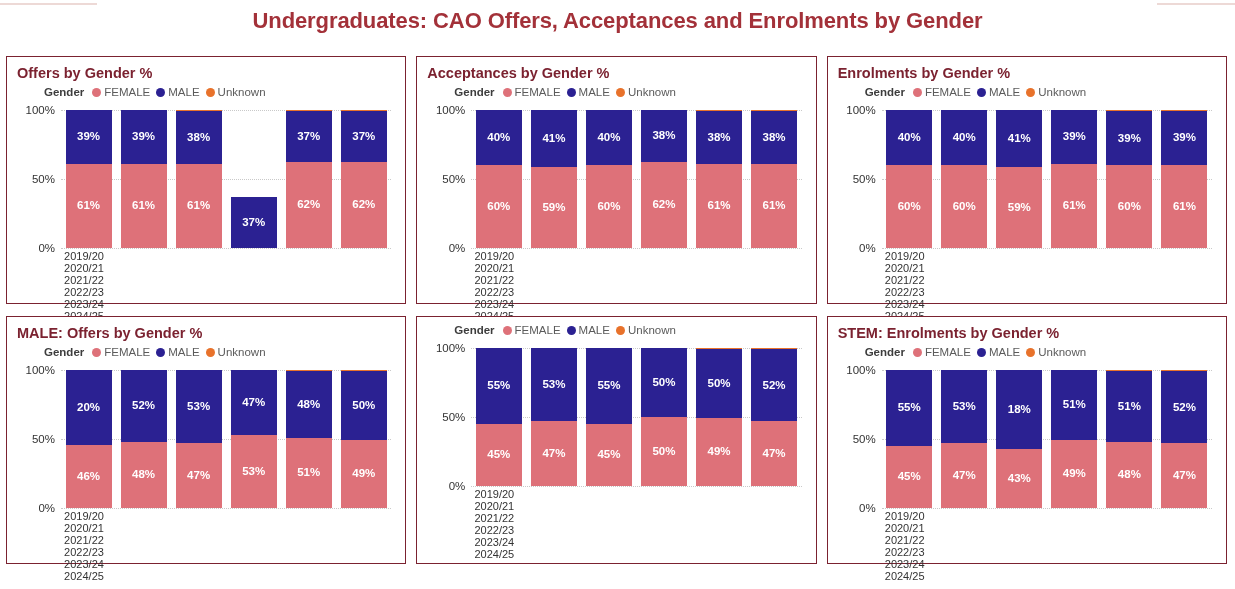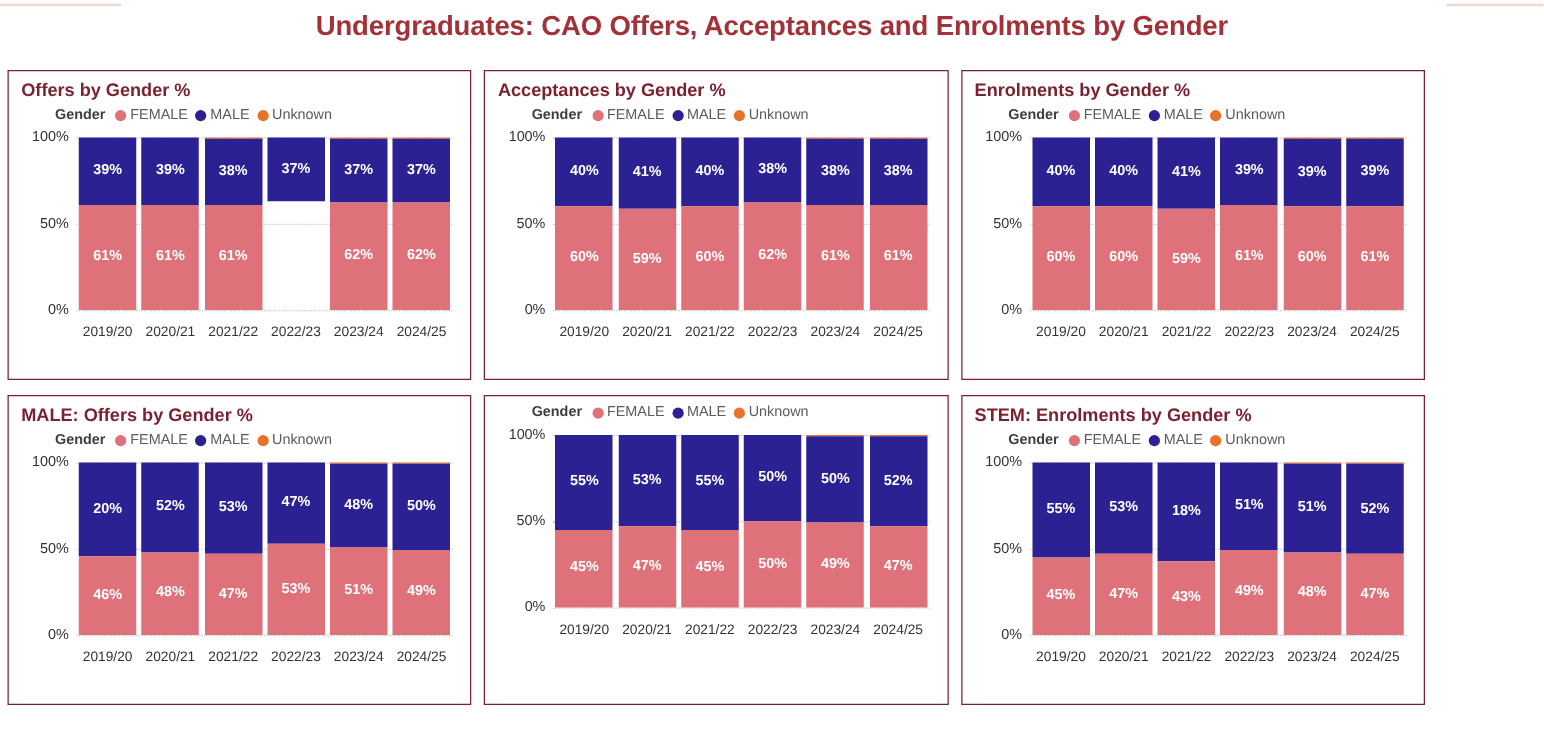--- a/index.html
+++ b/index.html
@@ -35,21 +35,21 @@
     font-weight: bold;
     color: #A33139;
     letter-spacing: -0.1px;
     white-space: nowrap;
   }
 
   .grid {
     position: absolute;
     top: 56px;
     left: 6px;
-    width: 1134px;
+    width: 1221px;
     display: flex;
     flex-direction: column;
     gap: 12px;
   }
   .row {
     display: flex;
     gap: 10px;
   }
 
   .panel {
@@ -141,21 +141,21 @@
     display: flex;
     align-items: flex-end;
     justify-content: space-around;
   }
   .bar-col {
     position: relative;
     width: 46px;
     height: 100%;
     display: flex;
     flex-direction: column;
-    justify-content: flex-start;
+    justify-content: flex-end;
   }
   .seg {
     position: relative;
     width: 100%;
     display: flex;
     align-items: center;
     justify-content: center;
   }
   .seg-label {
     font-size: 11.5px;
@@ -166,21 +166,22 @@
   }
 
   .xlabels {
     position: absolute;
     left: 44px;
     right: 6px;
     bottom: 2px;
     height: 22px;
     display: flex;
     justify-content: space-around;
-    align-items: flex-end;
+    align-items: flex-start;
+    flex-direction: column;
   }
   .xlabel {
     width: 46px;
     text-align: center;
     font-size: 11px;
     color: #333333;
     white-space: nowrap;
   }
 </style>
 </head>

